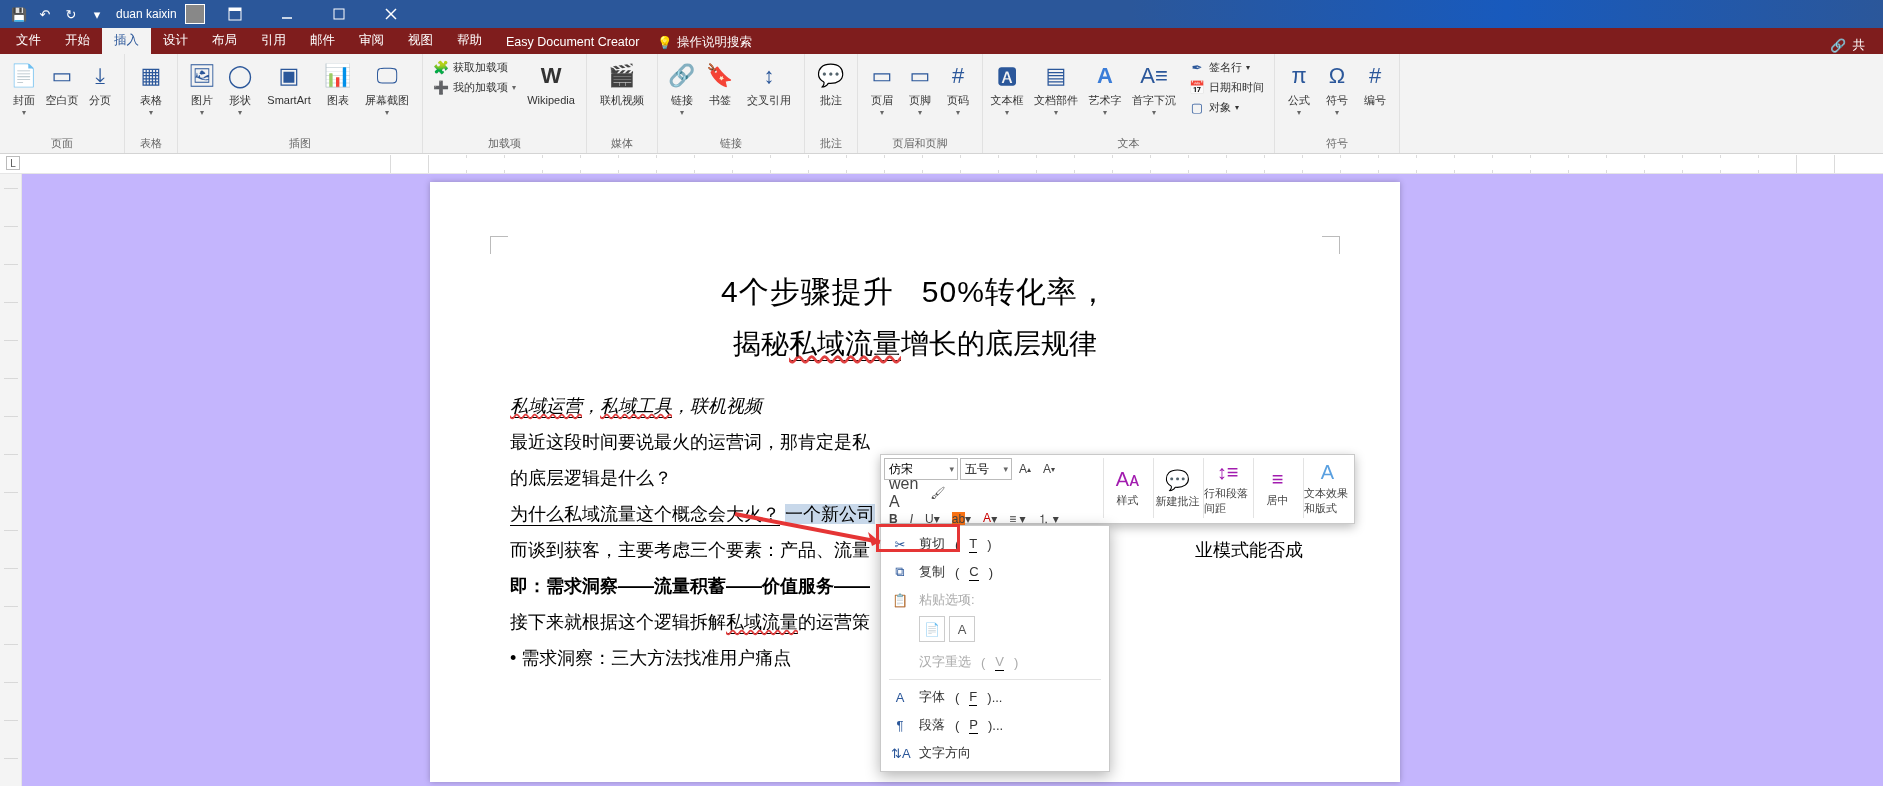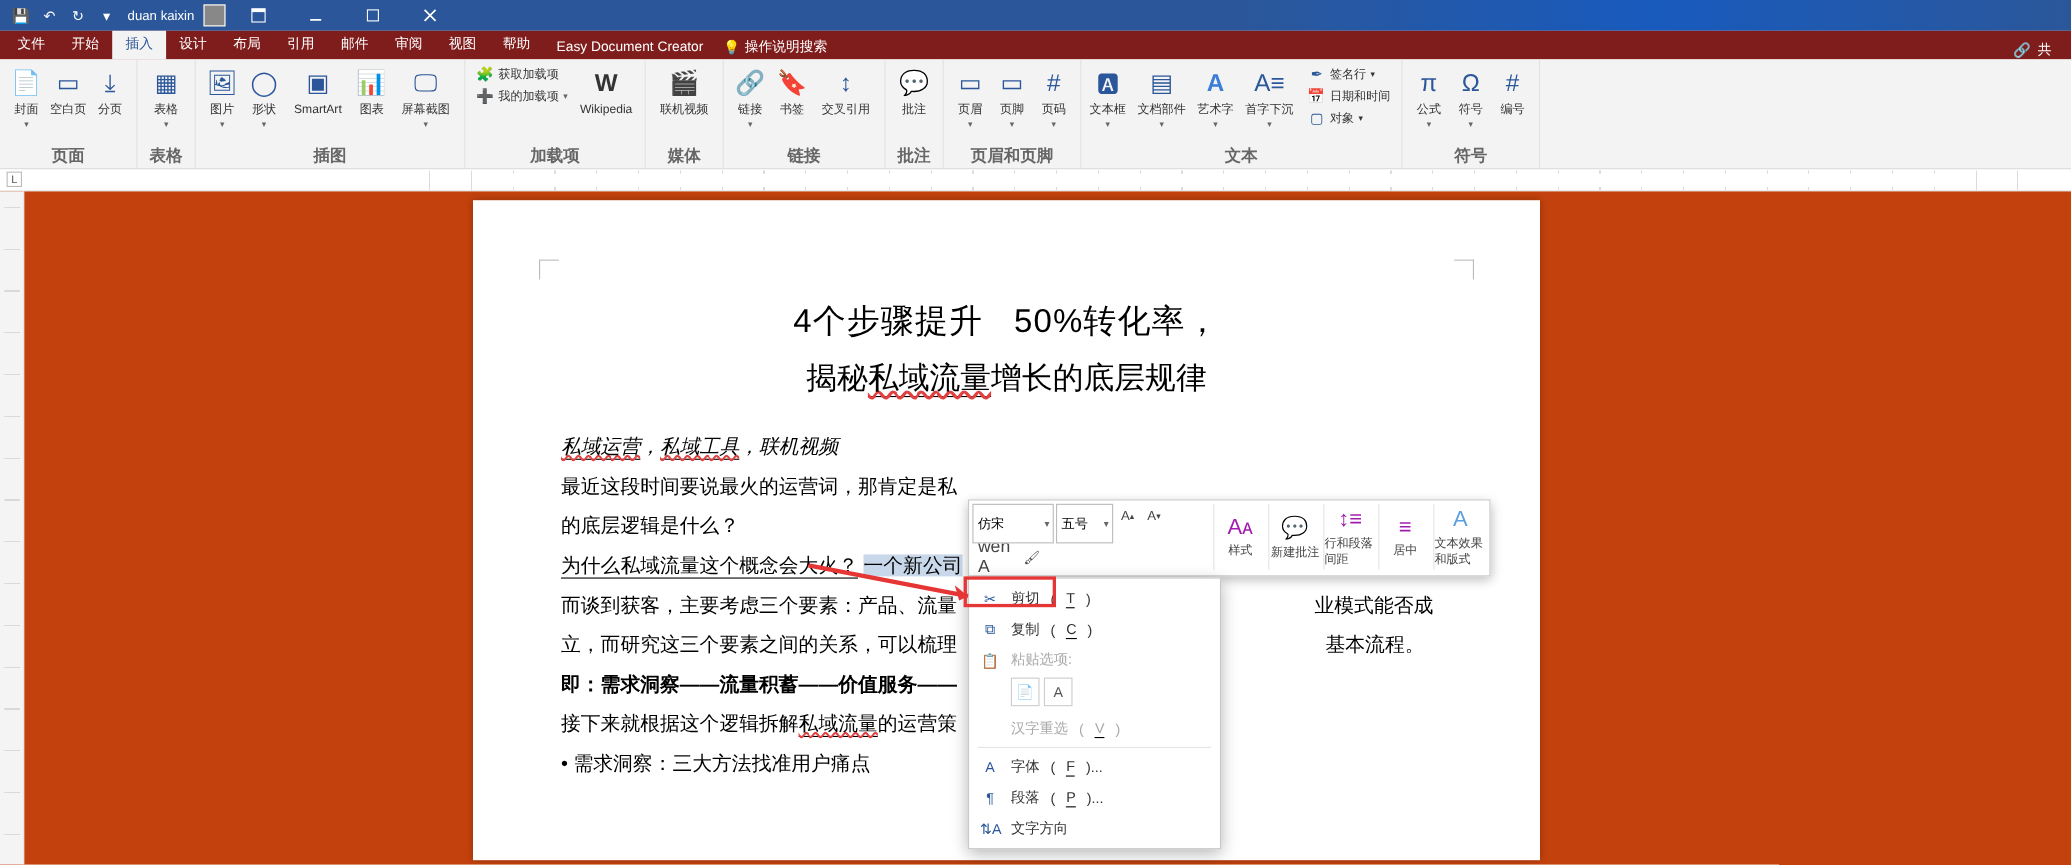--- a/index.html
+++ b/index.html
@@ -19,39 +19,39 @@
 .rtab { padding: 4px 12px 5px; cursor:pointer; }
 .rtab.active { background:#f3f3f3; color:#2b579a; }
 .help-area { margin-left:auto; display:flex; align-items:center; gap:6px; padding-right:18px; }
 .tell { display:flex; align-items:center; gap:4px; padding:3px 6px;}
 .share-ico { font-size:13px; }
 
 
 .ribbon { height:100px; background:#f3f3f3; border-bottom:1px solid #d4d4d4; display:flex; }
 .group { border-right:1px solid #e1e1e1; padding:2px 6px 0; display:flex; flex-direction:column; }
 .group-items { flex:1; display:flex; align-items:flex-start; gap:2px; }
-.group-label { text-align:center; font-size:15px; color:#666; padding-bottom:2px;font-weight:bold; }
+.group-label { text-align:center; font-size:11px; color:#666; padding-bottom:2px; }
 .big-btn { width:40px; display:flex; flex-direction:column; align-items:center; gap:2px; padding-top:4px; }
 .big-btn.narrow { width:36px; }
 .big-btn.wide { width:58px; }
 .big-ico { width:32px; height:32px; display:flex; align-items:center; justify-content:center; font-size:22px; color:#2b579a; }
 .big-lbl { font-size:11px; color:#333; text-align:center; line-height:1.1; }
 .drop-caret::after { content:"▾"; font-size:8px; color:#666; display:block; text-align:center; }
 .stack-btns { display:flex; flex-direction:column; gap:2px; padding-top:2px;}
 .small-btn { display:flex; align-items:center; gap:4px; padding:1px 4px; font-size:11px; color:#333;}
 .small-ico{ width:16px; height:16px; display:flex; align-items:center; justify-content:center; color:#2b579a; font-size:13px;}
 
 
 .ruler-row { height:20px; background:#fff; border-bottom:1px solid #e6e6e6; display:flex; align-items:center; position:relative;}
 .ruler-left-tab { position:absolute; left:6px; top:2px; font-size:10px; color:#555; border:1px solid #bbb; width:14px; height:14px; display:flex; align-items:center; justify-content:center;}
 .hruler { position:absolute; left:390px; right:30px; height:18px; background: repeating-linear-gradient(to right, #999 0 1px, transparent 1px 38px); opacity:.35; }
 .hruler::before{ content:""; position:absolute; left:50px; right:60px; top:3px; height:12px; background:#fff; }
 
 
-.workspace { position:absolute; top:174px; left:0; right:0; bottom:0; background:#c2410c; }
+.workspace { position:absolute; top:174px; left:0; right:0; bottom:0; background:#c4b5fd; }
 .vruler { position:absolute; left:0; top:0; width:22px; bottom:0; background:#f4f4f4; border-right:1px solid #e6e6e6; }
 .vruler-inner { position:absolute; left:4px; top:14px; bottom:0; width:14px; background:repeating-linear-gradient(to bottom,#999 0 1px,transparent 1px 38px); opacity:.3;}
 .page { position:absolute; left:430px; top:8px; width:970px; min-height:600px; background:#fff; box-shadow:0 0 6px rgba(0,0,0,.25); padding:74px 80px 40px; }
 .page-corner { position:absolute; width:18px; height:18px; border:1px solid #bbb; }
 .page-corner.tl{ top:54px; left:60px; border-right:none; border-bottom:none;}
 .page-corner.tr{ top:54px; right:60px; border-left:none; border-bottom:none;}
 
 
 .doc { font-family: "FangSong","仿宋","SimSun",serif; color:#000; }
 .h1 { font-size:30px; text-align:center; margin:16px 0 8px; letter-spacing:1px;}
@@ -59,21 +59,21 @@
 .underline { border-bottom:1px solid #000; padding-bottom:1px;}
 .red-squiggle { text-decoration:underline wavy #e04040; text-decoration-skip-ink:none;}
 .body-line{ font-size:18px; line-height:34px; margin:2px 0;}
 .italicish{ font-style:italic;}
 .sel{ background:#c8d8ea;}
 
 
 .mini-toolbar { position:absolute; left:880px; top:454px; width:475px; height:70px; background:#fff; border:1px solid #c9c9c9; box-shadow:0 3px 10px rgba(0,0,0,.28); display:flex; padding:3px; gap:2px;}
 .mt-row { display:flex; flex-wrap:wrap; align-content:flex-start; gap:2px; flex:1; }
 .mt-cell { height:22px; display:flex; align-items:center; justify-content:center; border:1px solid transparent; padding:0 4px; font-size:12px; color:#444;}
-.mt-combo { width:74px; height:36px; border:1px solid #bbb; display:flex; align-items:center; padding:0 4px; font-size:12px; background:#fff; position:relative;}
+.mt-combo { width:74px; height:22px; border:1px solid #bbb; display:flex; align-items:center; padding:0 4px; font-size:12px; background:#fff; position:relative;}
 .mt-combo::after{content:"▾"; position:absolute; right:3px; font-size:9px; color:#666;}
 .mt-big { width:48px; height:60px; border-left:1px solid #e3e3e3; display:flex; flex-direction:column; align-items:center; justify-content:center; font-size:11px; color:#444; gap:2px;}
 .mt-big-ico{ font-size:20px; color:#a21caf;}
 
 
 .ctx-menu { position:absolute; left:880px; top:525px; width:230px; background:#fff; border:1px solid #c9c9c9; box-shadow:0 4px 14px rgba(0,0,0,.3); padding:4px 0; font-size:13px;}
 .ctx-item{ display:flex; align-items:center; gap:10px; padding:5px 14px 5px 10px; color:#333;}
 .ctx-item.disabled{ color:#aaa;}
 .ctx-ico{ width:18px; text-align:center; color:#2b579a; font-size:13px;}
 .ctx-sep{ height:1px; background:#e3e3e3; margin:3px 8px;}
@@ -374,24 +374,20 @@
       <div class="body-line">的底层逻辑是什么？</div>
       <div class="body-line">
         <span class="underline">为什么私域流量这个概念会大火？</span>
         <span class="sel">一个新公司</span>
         <span style="margin-left:80px;" class="sel">吃饭是获客大难</span>
       </div>
       <div class="body-line">
         <span>而谈到获客，主要考虑三个要素：产品、流量</span>
         <span style="margin-left:320px;">业模式能否成</span>
       </div>
-      <div class="body-line">
-        <span>立，而研究这三个要素之间的关系，可以梳理</span>
-        <span style="margin-left:330px;">基本流程。</span>
-      </div>
       <div class="body-line" style="font-weight:bold;">即：需求洞察——流量积蓄——价值服务——</div>
       <div class="body-line">
         <span>接下来就根据这个逻辑拆解</span><span class="underline red-squiggle">私域流量</span><span>的运营策</span>
       </div>
       <div class="body-line">• 需求洞察：三大方法找准用户痛点</div>
     </div>
   </div>
 </div>
 
 <div class="mini-toolbar">

